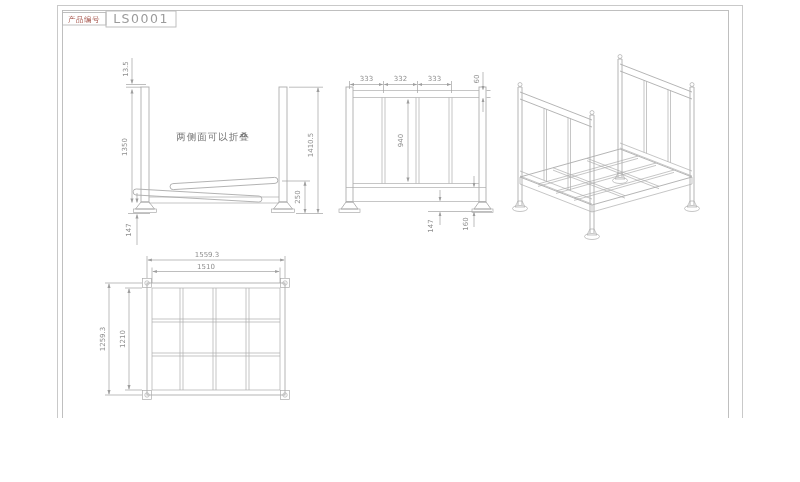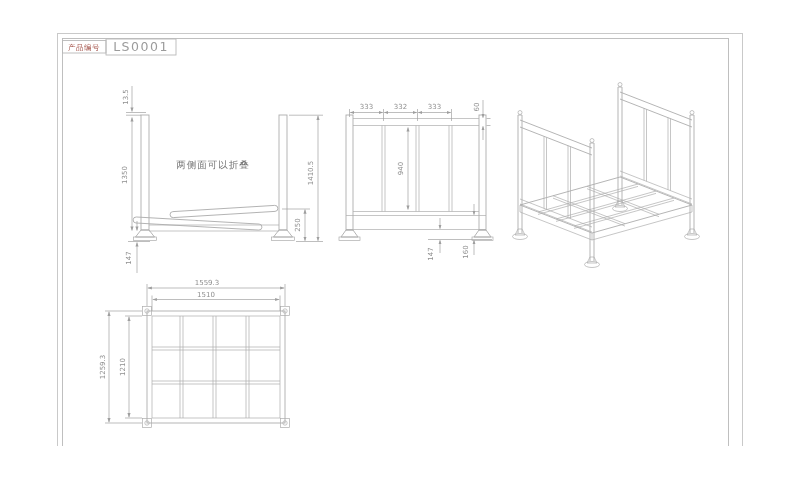--- a/index.html
+++ b/index.html
@@ -1,17 +1,17 @@
 <!DOCTYPE html>
 <html style="--line: #adadad; --dimline: #a2a2a2; --dim: #8f8f8f; --frame: #c9c9c9; --label: #a5544b; --code: #9b9b9b; --note: #6f6f6f;"><head>
 <meta charset="utf-8">
 <style>
   html,body{margin:0;padding:0;background:#ffffff;}
   #stage{position:relative;width:800px;height:418px;background:#ffffff;overflow:hidden;
-         font-family:"DejaVu Sans",sans-serif;margin-top:28px;}
+         font-family:"DejaVu Sans",sans-serif;}
   svg{position:absolute;left:0;top:0;}
   .ln{stroke:var(--line,#adadad);fill:none;stroke-width:0.9;}
   .lt{stroke:var(--line,#adadad);fill:none;stroke-width:0.7;}
   .dl{stroke:var(--dimline,#a2a2a2);fill:none;stroke-width:0.7;}
   .fr{stroke:var(--frame,#c9c9c9);fill:none;stroke-width:1;}
   .fr2{stroke:#b9b9b9;fill:none;stroke-width:0.9;}
   text{font-family:"DejaVu Sans",sans-serif;}
   .dim{font-size:7px;fill:var(--dim,#8f8f8f);}
   .note{font-size:9.5px;fill:var(--note,#6f6f6f);letter-spacing:1px;}
   .tlabel{font-size:7.5px;fill:var(--label,#a5544b);letter-spacing:0.5px;}

